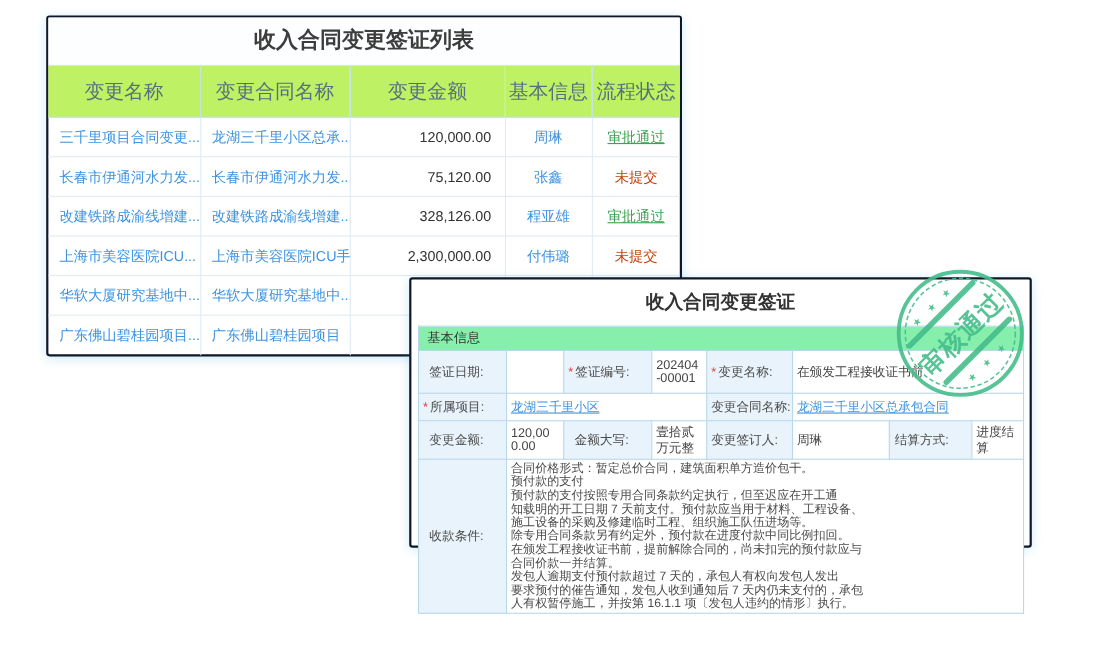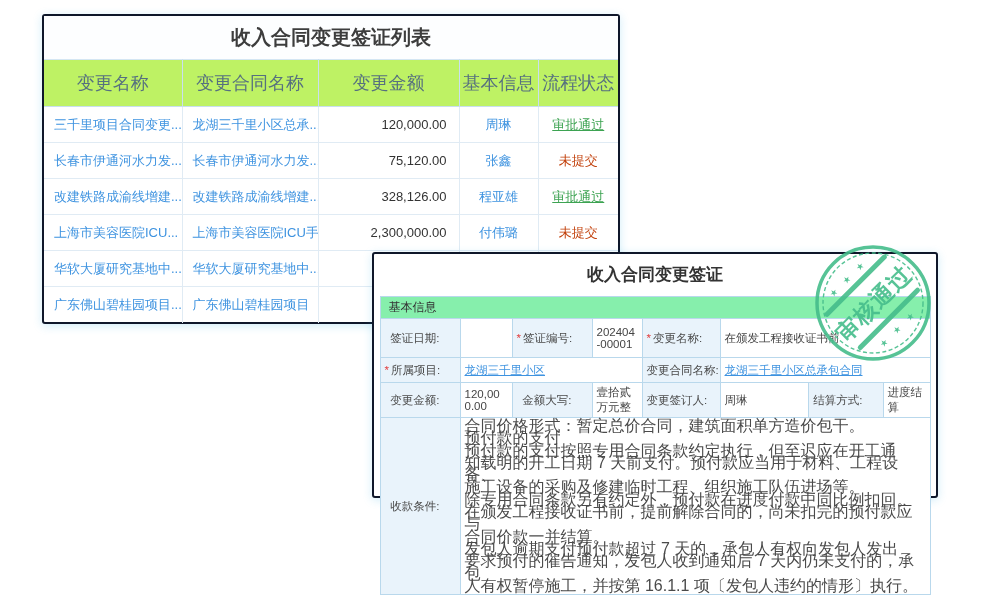--- a/index.html
+++ b/index.html
@@ -38,21 +38,21 @@
   .form-table td { border:1px solid #b9d8ec; padding:2px 4px; vertical-align:middle; word-break:break-all; }
   .sec-row td { height:22px; background:#86efac; color:#333; font-size:12px; padding-left:8px; }
   td.lbl { background:#e9f3fb; text-align:right; padding-right:20px; color:#4a4a4a; white-space:nowrap; }
   td.lbl-empty { background:#eef6fc; }
   td.val { background:#fff; text-align:left; }
   .r1 td { height:39px; } .r2 td { height:25px; } .r3 td { height:34px; }
   .r4 td { height:32px; } .r5 td { height:136px; }
   .req { color:#e23b3b; margin-right:2px; }
   a.flink { color:#3e93e0; text-decoration:underline; cursor:pointer; }
   .placeholder { color:#98a3ad; }
-  .terms { white-space:pre-line; line-height:12.3px; font-size:16px; color:#4a4a4a;
+  .terms { white-space:pre-line; line-height:12.3px; font-size:11px; color:#4a4a4a;
            padding:4px 8px; vertical-align:middle; }
 
   
   .stamp { position:absolute; left:808px; top:238px; width:130px; height:130px; z-index:10; }
   .stamp text { font-family:"Liberation Sans","DejaVu Sans",sans-serif; }
 </style>
 </head>
 <body>
 
 <div class="stage">

